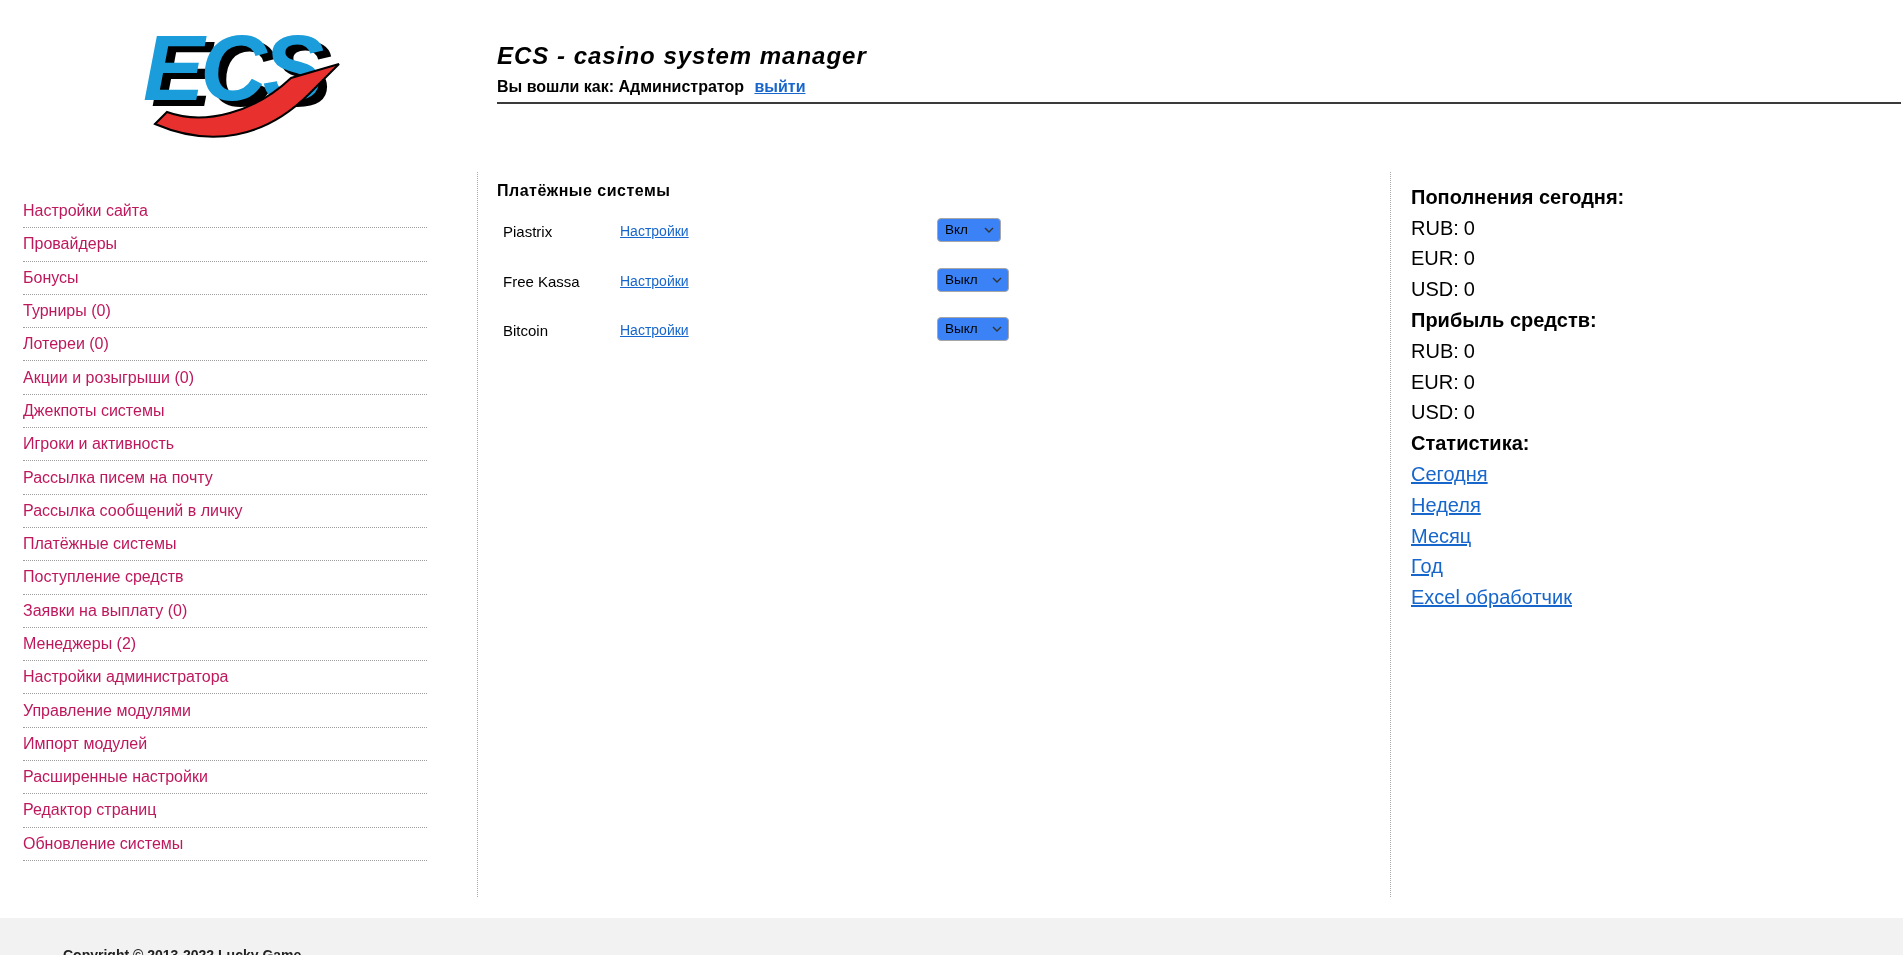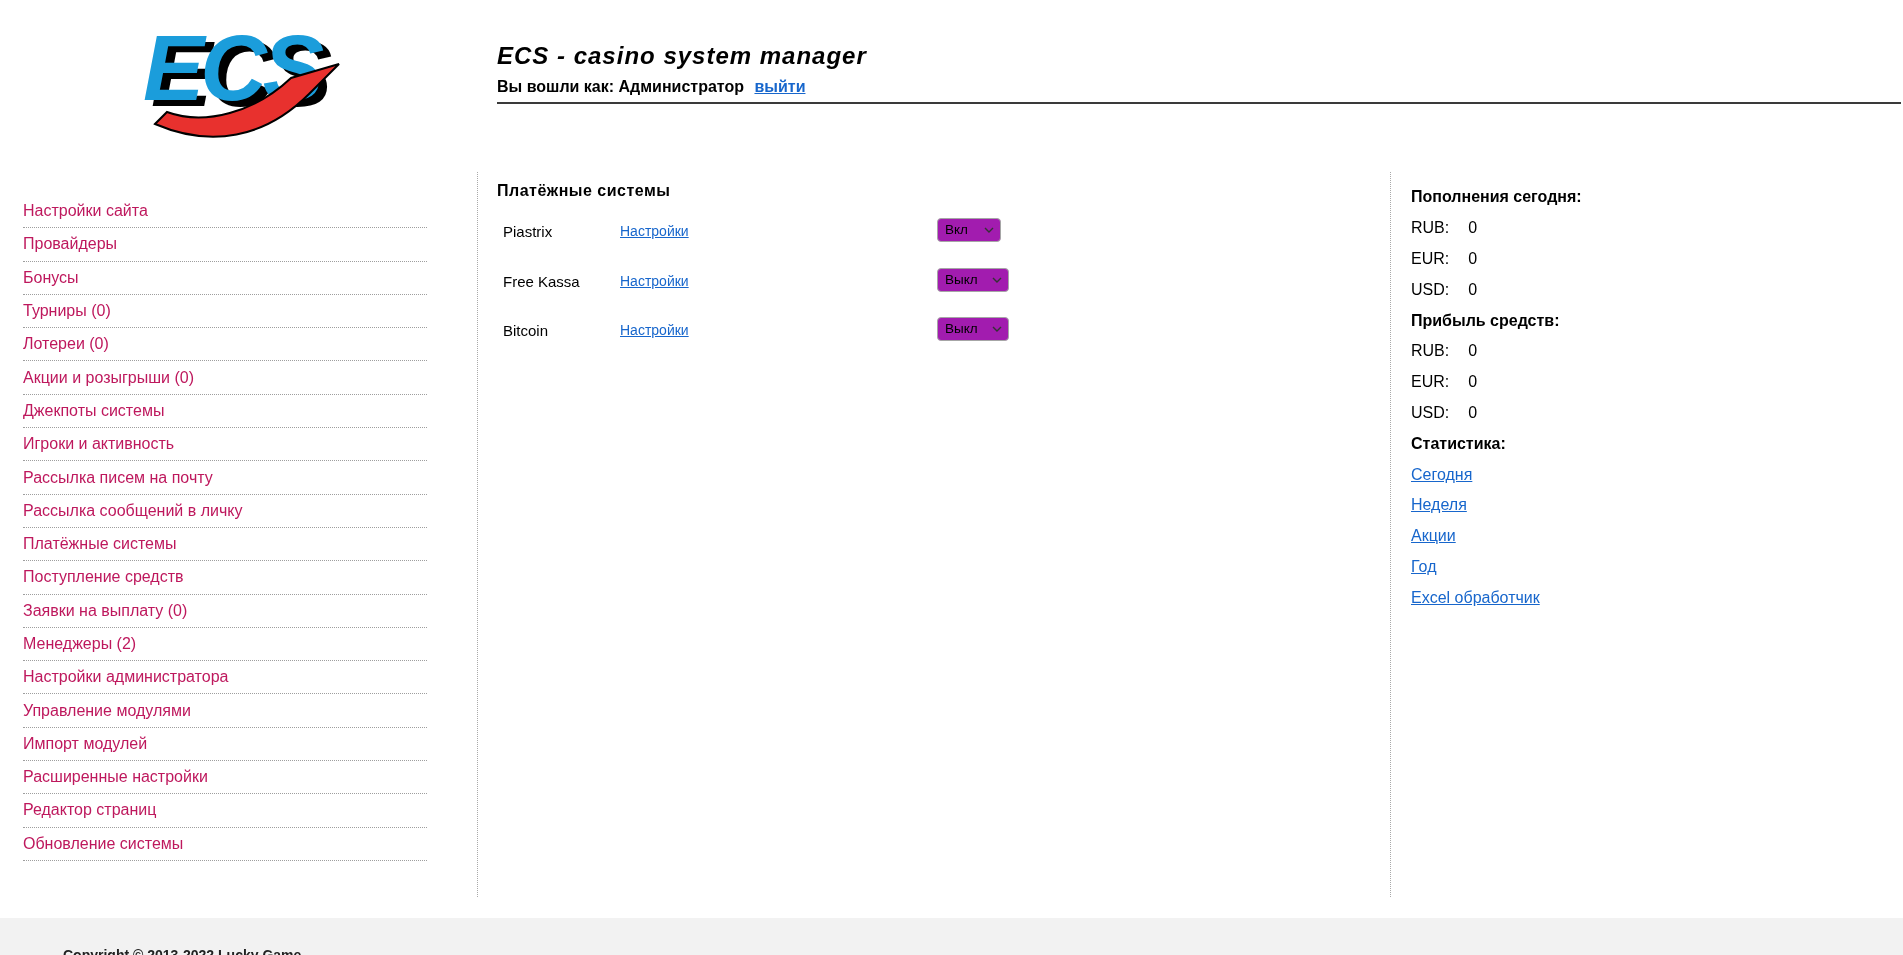--- a/index.html
+++ b/index.html
@@ -26,29 +26,29 @@
   #vline-right { left:1390px; }
 
   
   #main-heading { position:absolute; left:497px; top:182px; font-size:16px; font-weight:bold; letter-spacing:.5px; }
   .pay-row { position:absolute; left:503px; height:24px; width:600px; }
   .pay-name { position:absolute; left:0; top:2px; font-size:15px; }
   .pay-settings { position:absolute; left:117px; top:2px; font-size:14px;text-align:center; }
   .sel-wrap { position:absolute; left:434px; top:-3px; }
   .sel-wrap select { appearance:none; -webkit-appearance:none; -moz-appearance:none;
       font-family:"Liberation Sans", sans-serif; font-size:13.5px; color:#000;
-      background:#a21caf; border:1px solid #a6a6a6; border-radius:4px;
+      background:#3b82f6; border:1px solid #a6a6a6; border-radius:4px;
       padding:3px 22px 4px 7px; cursor:pointer; }
   .sel-chevron { position:absolute; right:7px; top:9px; pointer-events:none; line-height:0; }
 
   
   #stats { position:absolute; left:1411px; top:182px; width:300px; }
-  .stat-line { height:30.8px; display:flex; align-items:center; font-size:16px; }
+  .stat-line { height:30.8px; display:flex; align-items:center; font-size:20px; }
   .stat-line.hd { font-weight:bold; }
-  .stat-line .cur { margin-right:19px; }
+  .stat-line .cur { margin-right:5px; }
 
   
   #footer { position:absolute; left:0; top:918px; width:1903px; height:37px; background:#f2f2f2; overflow:hidden; }
   #footer-text { position:absolute; left:63px; top:29px; font-size:14px; font-weight:bold; color:#222; white-space:nowrap; }
 </style>
 </head>
 <body>
 
 <div id="logo">
   <svg width="214" height="134" viewBox="0 0 214 134">
@@ -235,21 +235,21 @@
 
   <div class="stat-line">
     <a>Сегодня</a>
   </div>
 
   <div class="stat-line">
     <a>Неделя</a>
   </div>
 
   <div class="stat-line">
-    <a>Акции</a>
+    <a>Месяц</a>
   </div>
 
   <div class="stat-line">
     <a>Год</a>
   </div>
 
   <div class="stat-line">
     <a>Excel обработчик</a>
   </div>
 </div>

